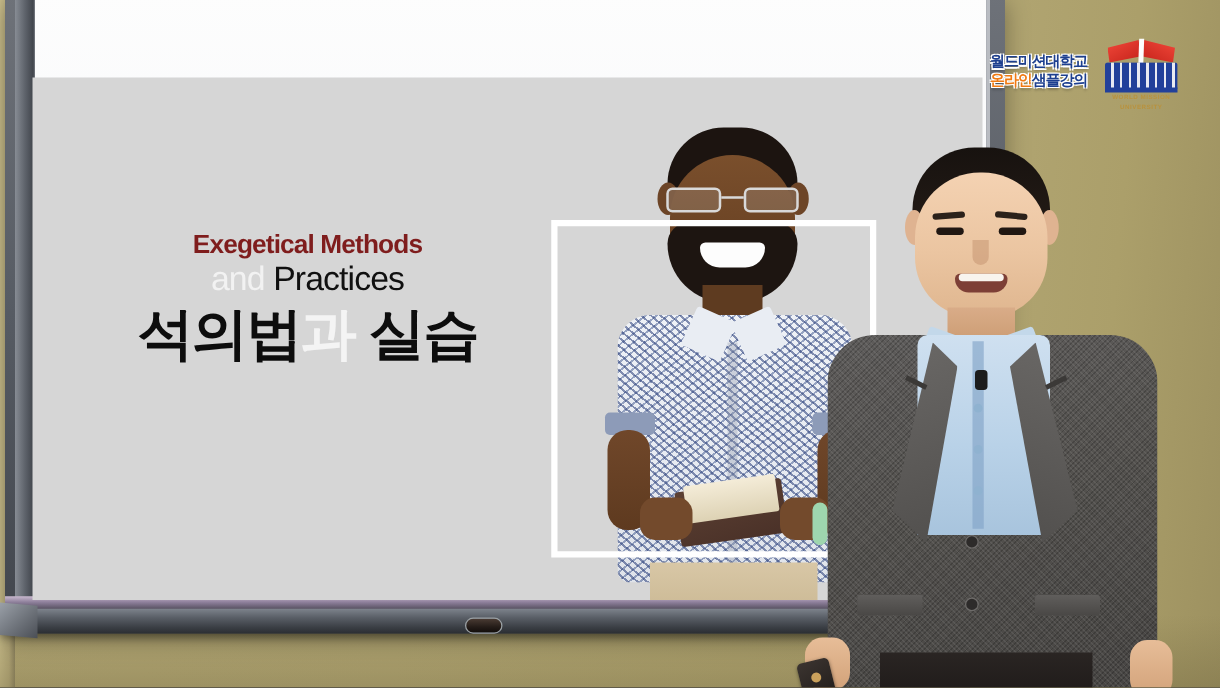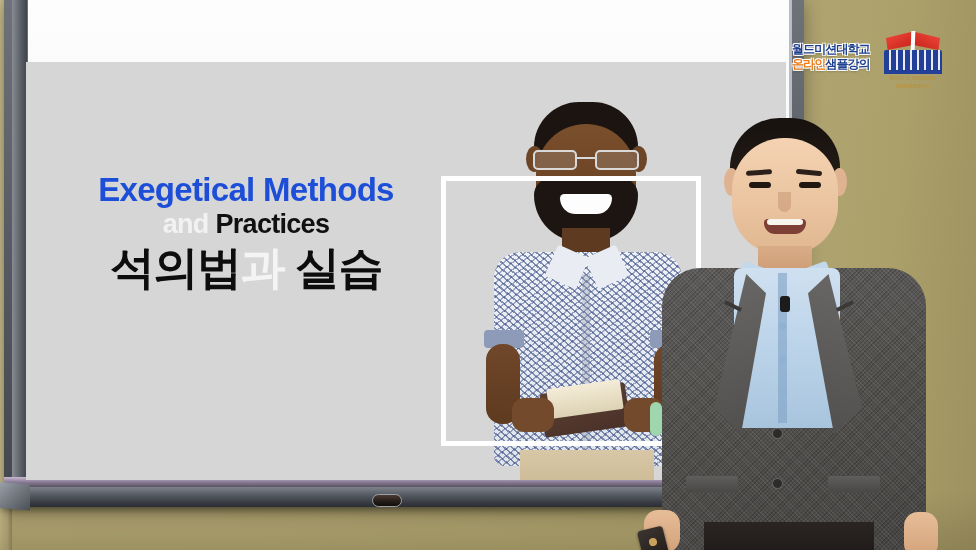--- a/index.html
+++ b/index.html
@@ -79,25 +79,25 @@
     background:#d6d6d6;
     overflow:hidden;
   }
 
   
   .title-block{
     position:absolute;left:60px;top:110px;width:320px;
     text-align:center;
   }
   .t-line1{
-    font-size:33px;font-weight:700;color:#1d4ed8;
-    letter-spacing:-.7px;line-height:1.12;white-space:nowrap;
+    font-size:21px;font-weight:700;color:#7f1d1d;
+    letter-spacing:-.7px;line-height:1.12;white-space:nowrap;margin-top:12px;
   }
   .t-line2{
-    font-size:27px;font-weight:700;line-height:1.12;
+    font-size:27px;font-weight:400;line-height:1.12;
     letter-spacing:-.7px;white-space:nowrap;
   }
   .t-and{color:#f2f2f2;}
   .t-dark{color:#101010;}
   .t-kor{
     margin-top:5px;
     font-size:45px;font-weight:800;line-height:1.08;
     letter-spacing:-1.5px;white-space:nowrap;
   }
   .k-dark{color:#0d0d0d;}

